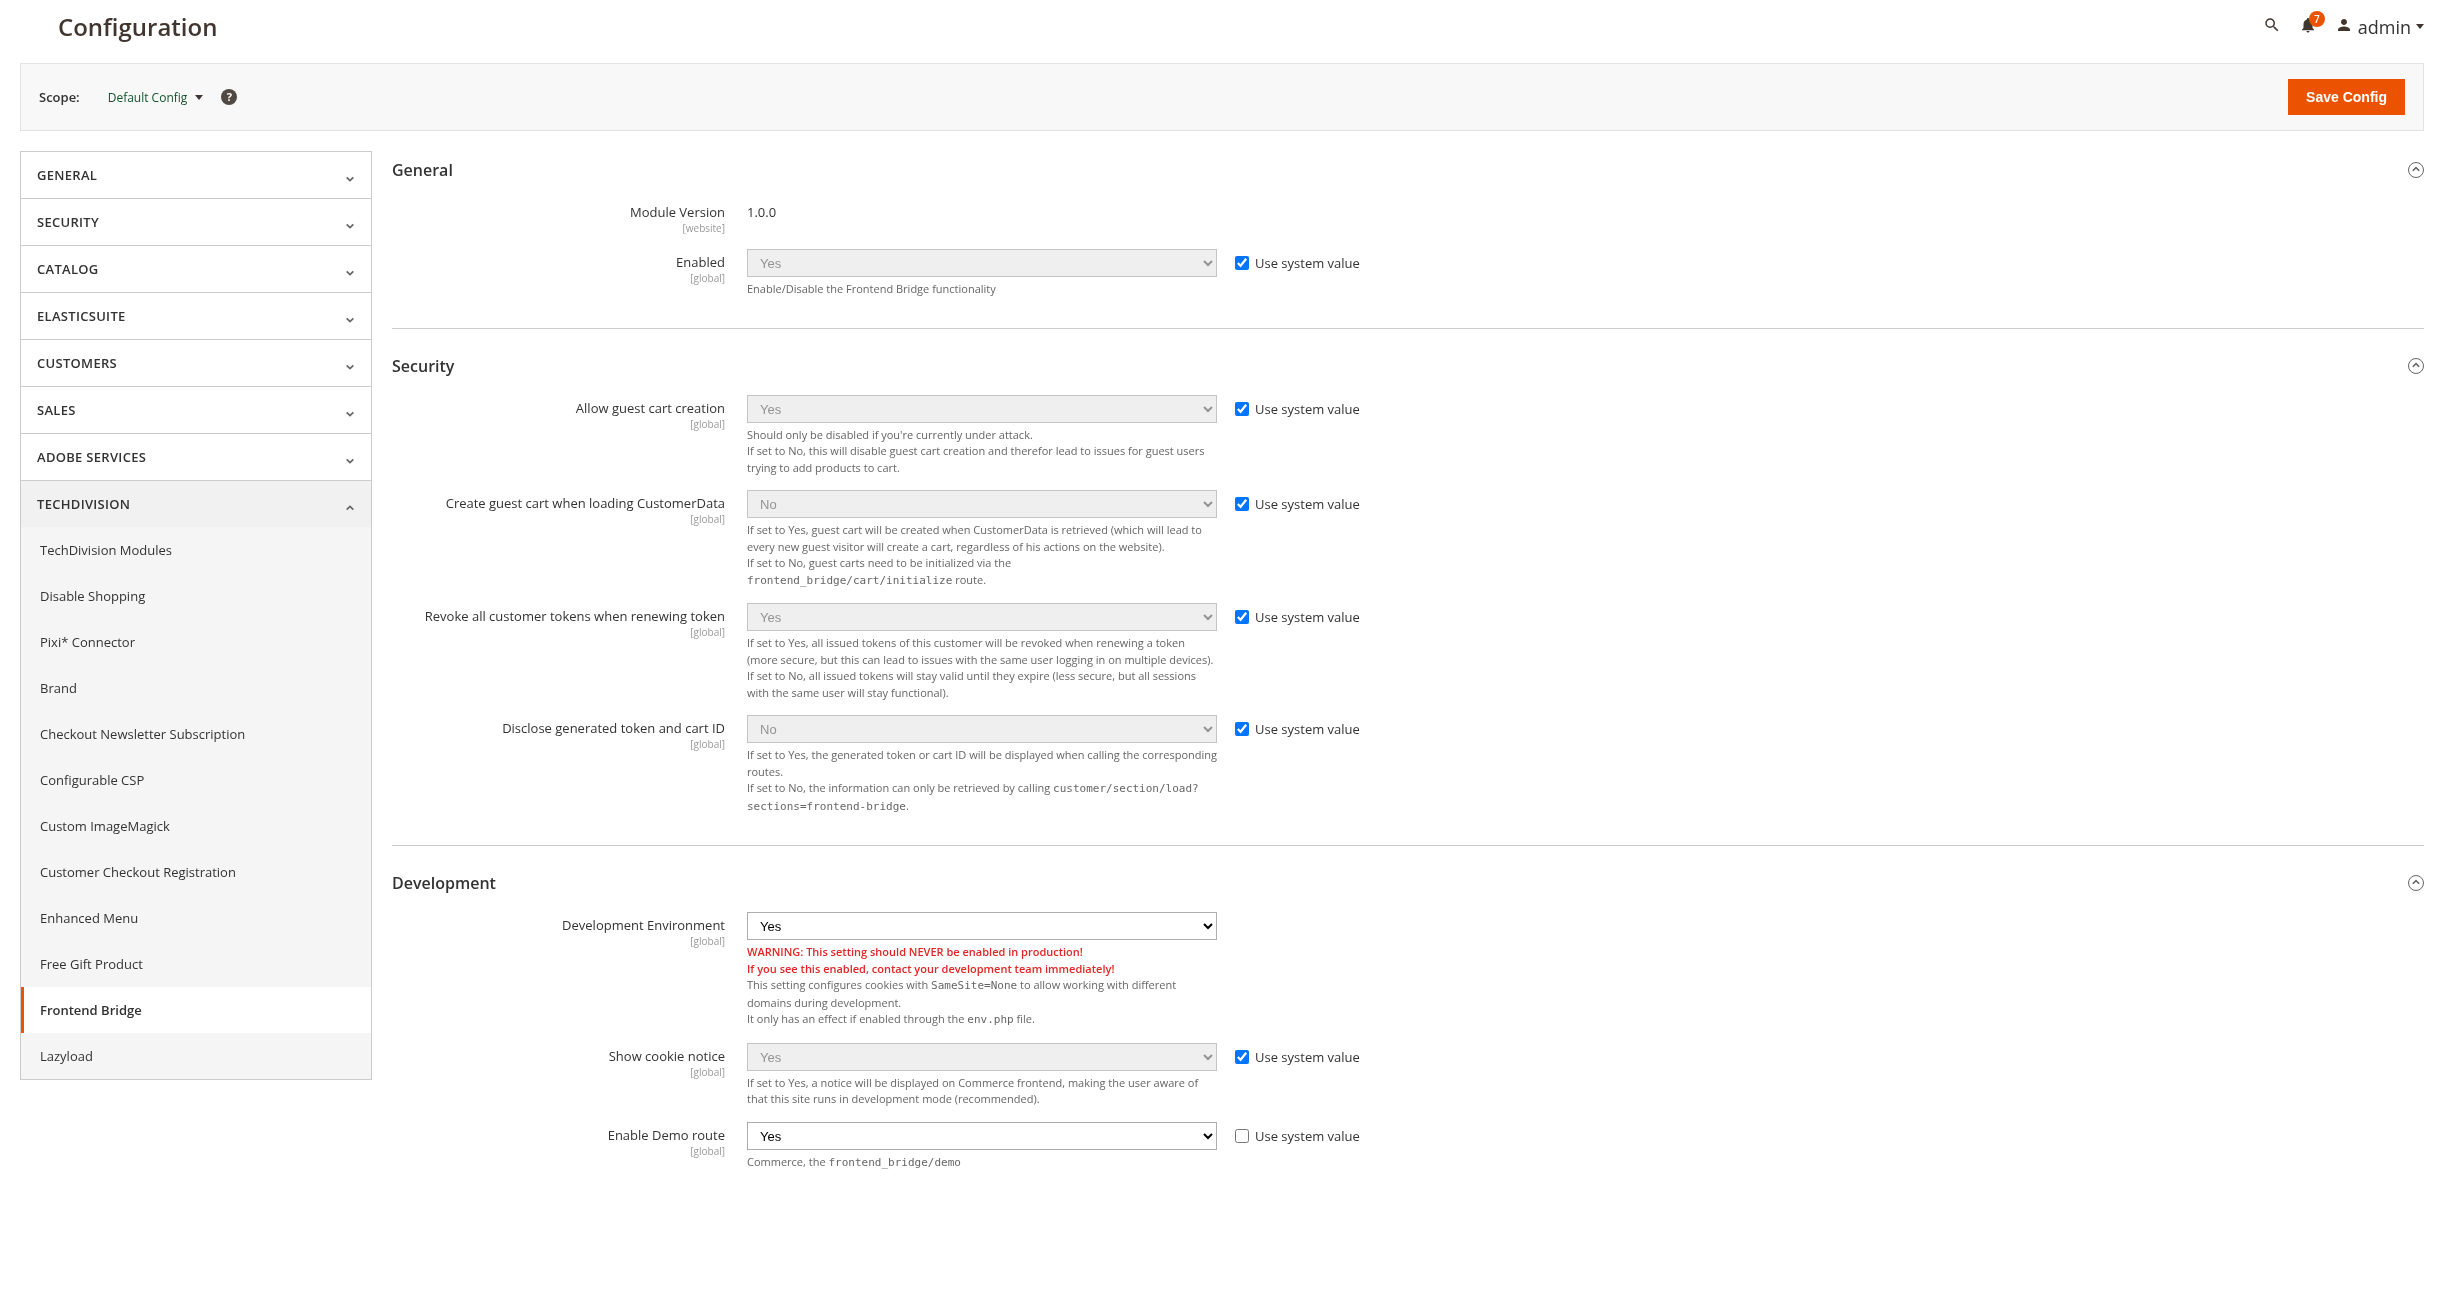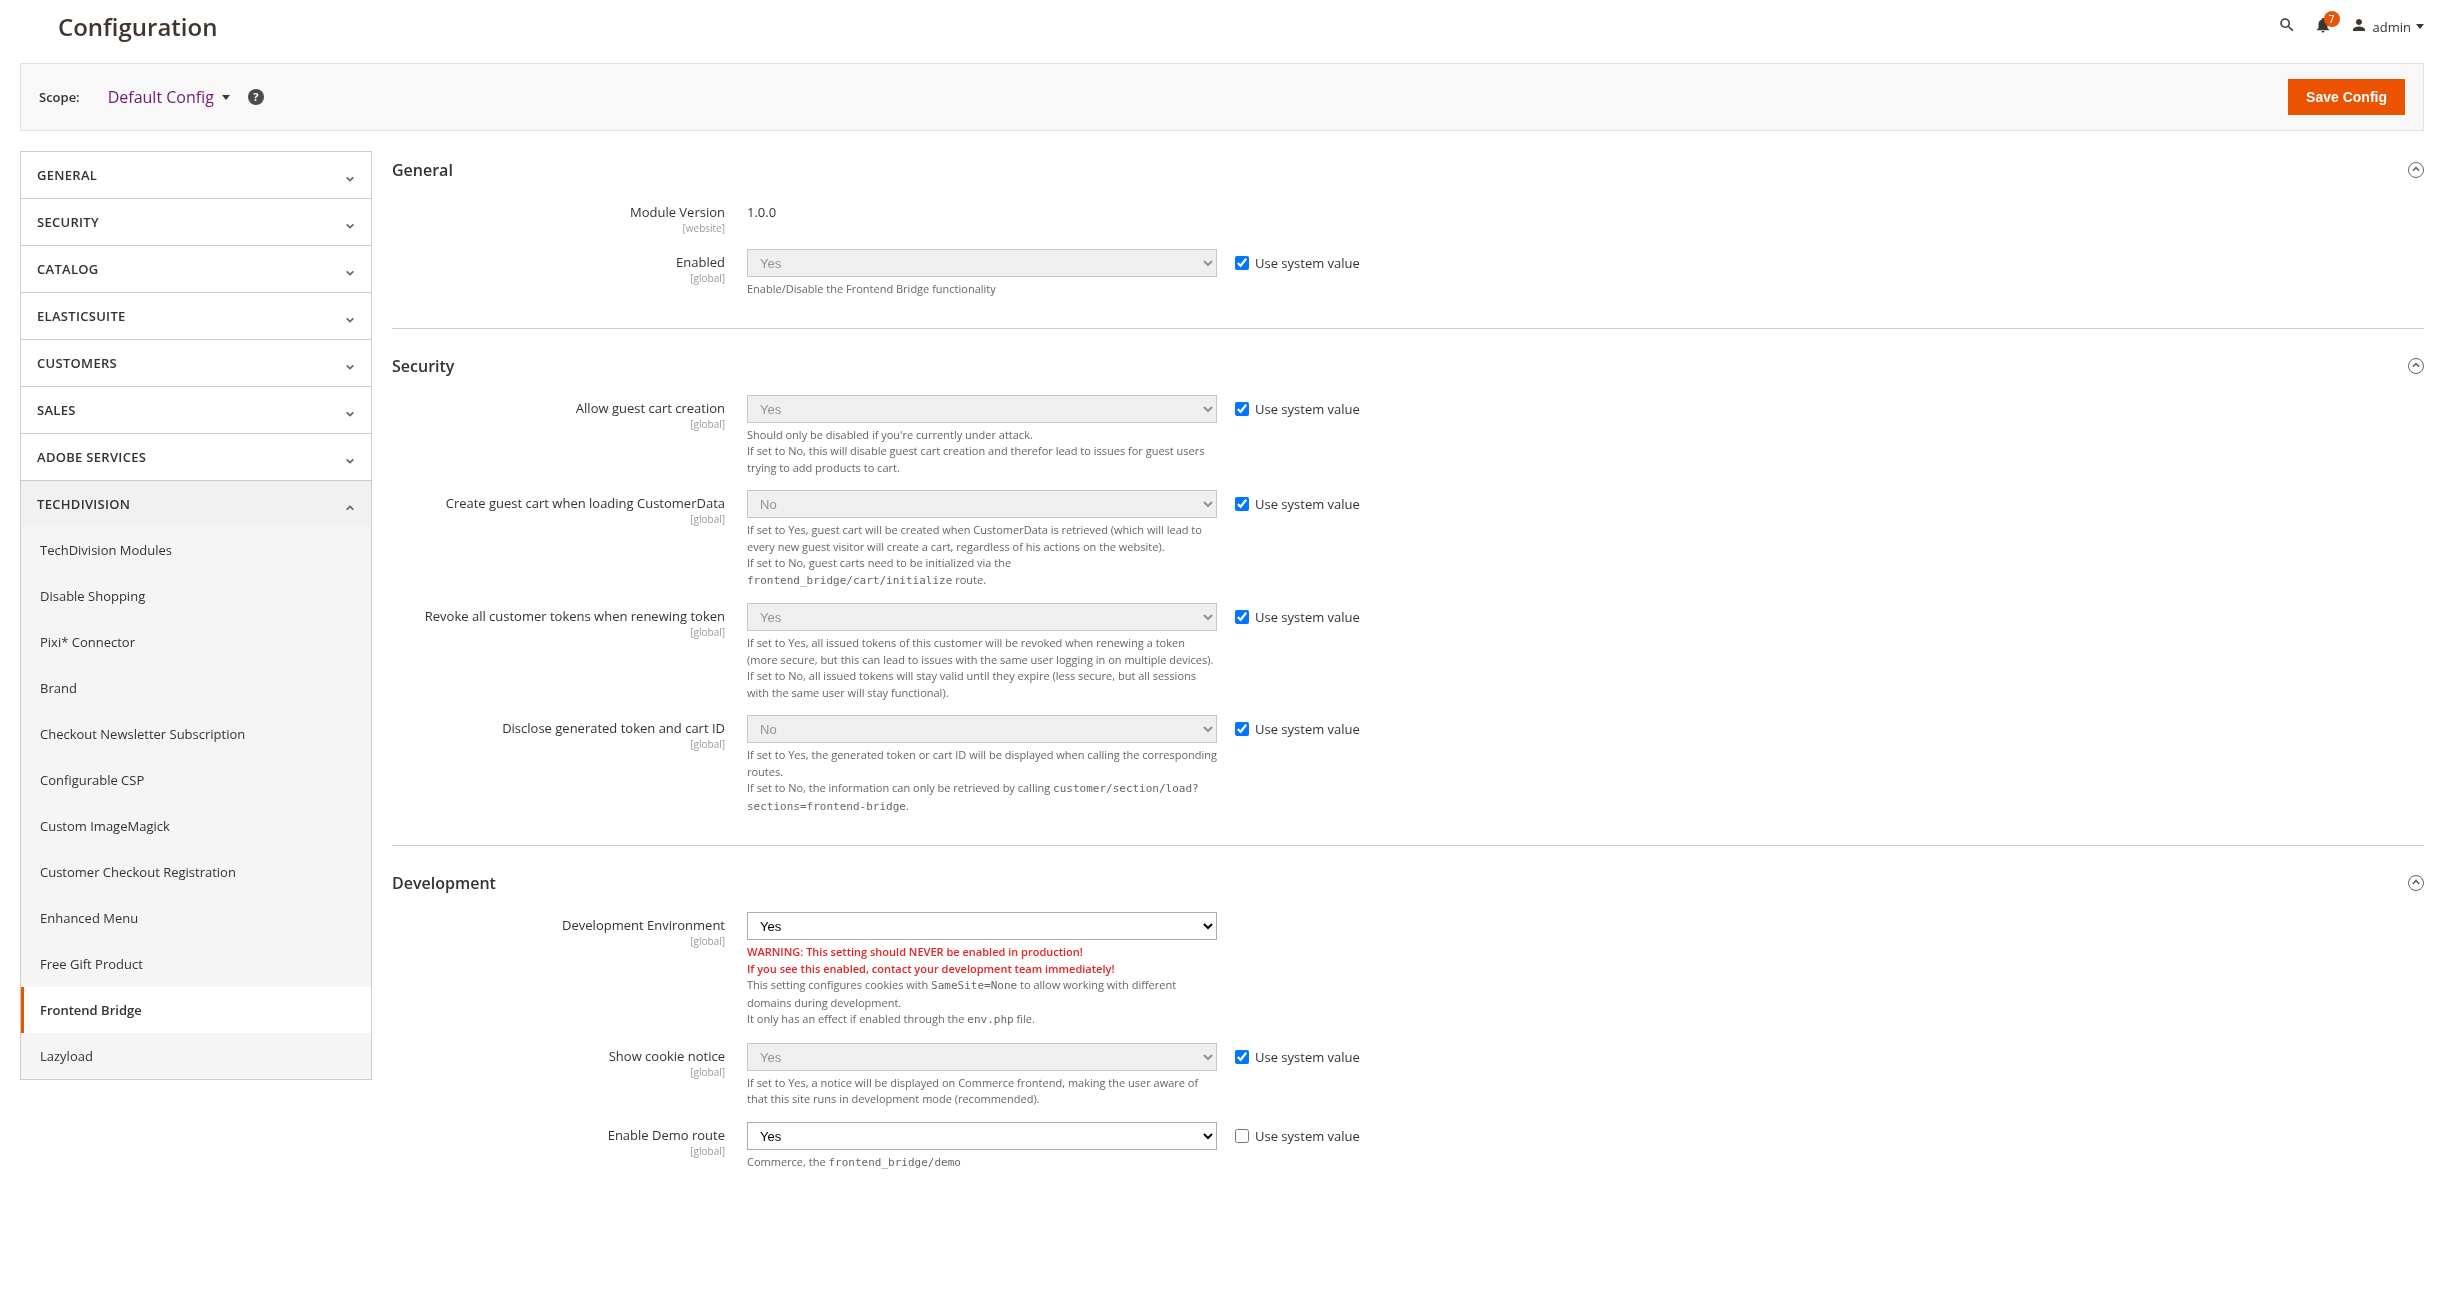--- a/index.html
+++ b/index.html
@@ -3,25 +3,25 @@
 <meta charset="utf-8">
 <style>
 * { box-sizing: border-box; margin: 0; padding: 0; }
 body { font-family: 'Open Sans', Arial, sans-serif; font-size: 13px; color: #333; background: #fff; }
 .page-header { display: flex; align-items: center; padding: 10px 20px 20px 20px; margin-left: 38px; }
 .page-title { font-size: 24px; font-weight: 600; color: #41362f; }
 .header-right { margin-left: auto; display: flex; align-items: center; gap: 18px; }
 .icon-search svg, .icon-bell svg, .icon-user svg { width: 18px; height: 18px; fill: #41362f; }
 .notif { position: relative; }
 .notif-badge { position: absolute; top: -5px; right: -8px; background: #eb5202; color: #fff; font-size: 10px; border-radius: 8px; padding: 1px 5px; font-weight: 600; }
-.admin-drop { display: flex; align-items: center; gap: 5px; font-size: 13px; cursor: pointer; }
+.admin-drop { display: flex; align-items: center; gap: 5px; font-size: 18px; cursor: pointer; }
 .caret { width: 0; height: 0; border-left: 4px solid transparent; border-right: 4px solid transparent; border-top: 5px solid #41362f; }
 .scope-bar { background: #f8f8f8; border: 1px solid #e3e3e3; margin: 0 20px; padding: 15px 18px; display: flex; align-items: center; }
 .scope-label { font-weight: 600; font-size: 13px; margin-right: 28px; }
-.scope-select { font-size: 16px; color: #701a75; display: flex; align-items: center; gap: 8px; cursor: pointer; }
+.scope-select { font-size: 12px; color: #14532d; display: flex; align-items: center; gap: 8px; cursor: pointer; }
 .help-icon { width: 16px; height: 16px; border-radius: 50%; background: #514943; color: #fff; text-align: center; line-height: 16px; font-size: 11px; margin-left: 18px; font-weight: 700; }
 .save-btn { margin-left: auto; background: #eb5202; color: #fff; border: none; padding: 10px 18px; font-size: 14px; font-weight: 600; cursor: pointer; }
 .main-wrap { display: flex; padding: 20px; gap: 20px; align-items: flex-start; }
 .sidebar { width: 352px; border: 1px solid #ccc; flex-shrink: 0; }
 .sb-tab { border-bottom: 1px solid #ccc; }
 .sb-tab:last-child { border-bottom: none; }
 .sb-head { padding: 14px 16px; display: flex; align-items: center; justify-content: space-between; cursor: pointer; font-size: 13px; font-weight: 600; text-transform: uppercase; color: #333; letter-spacing: 0.3px; }
 .sb-head.collapsed .chev { transform: rotate(0deg); }
 .sb-head .chev { width: 10px; height: 10px; }
 .sb-tab.active { background: #f1f1f1; }

